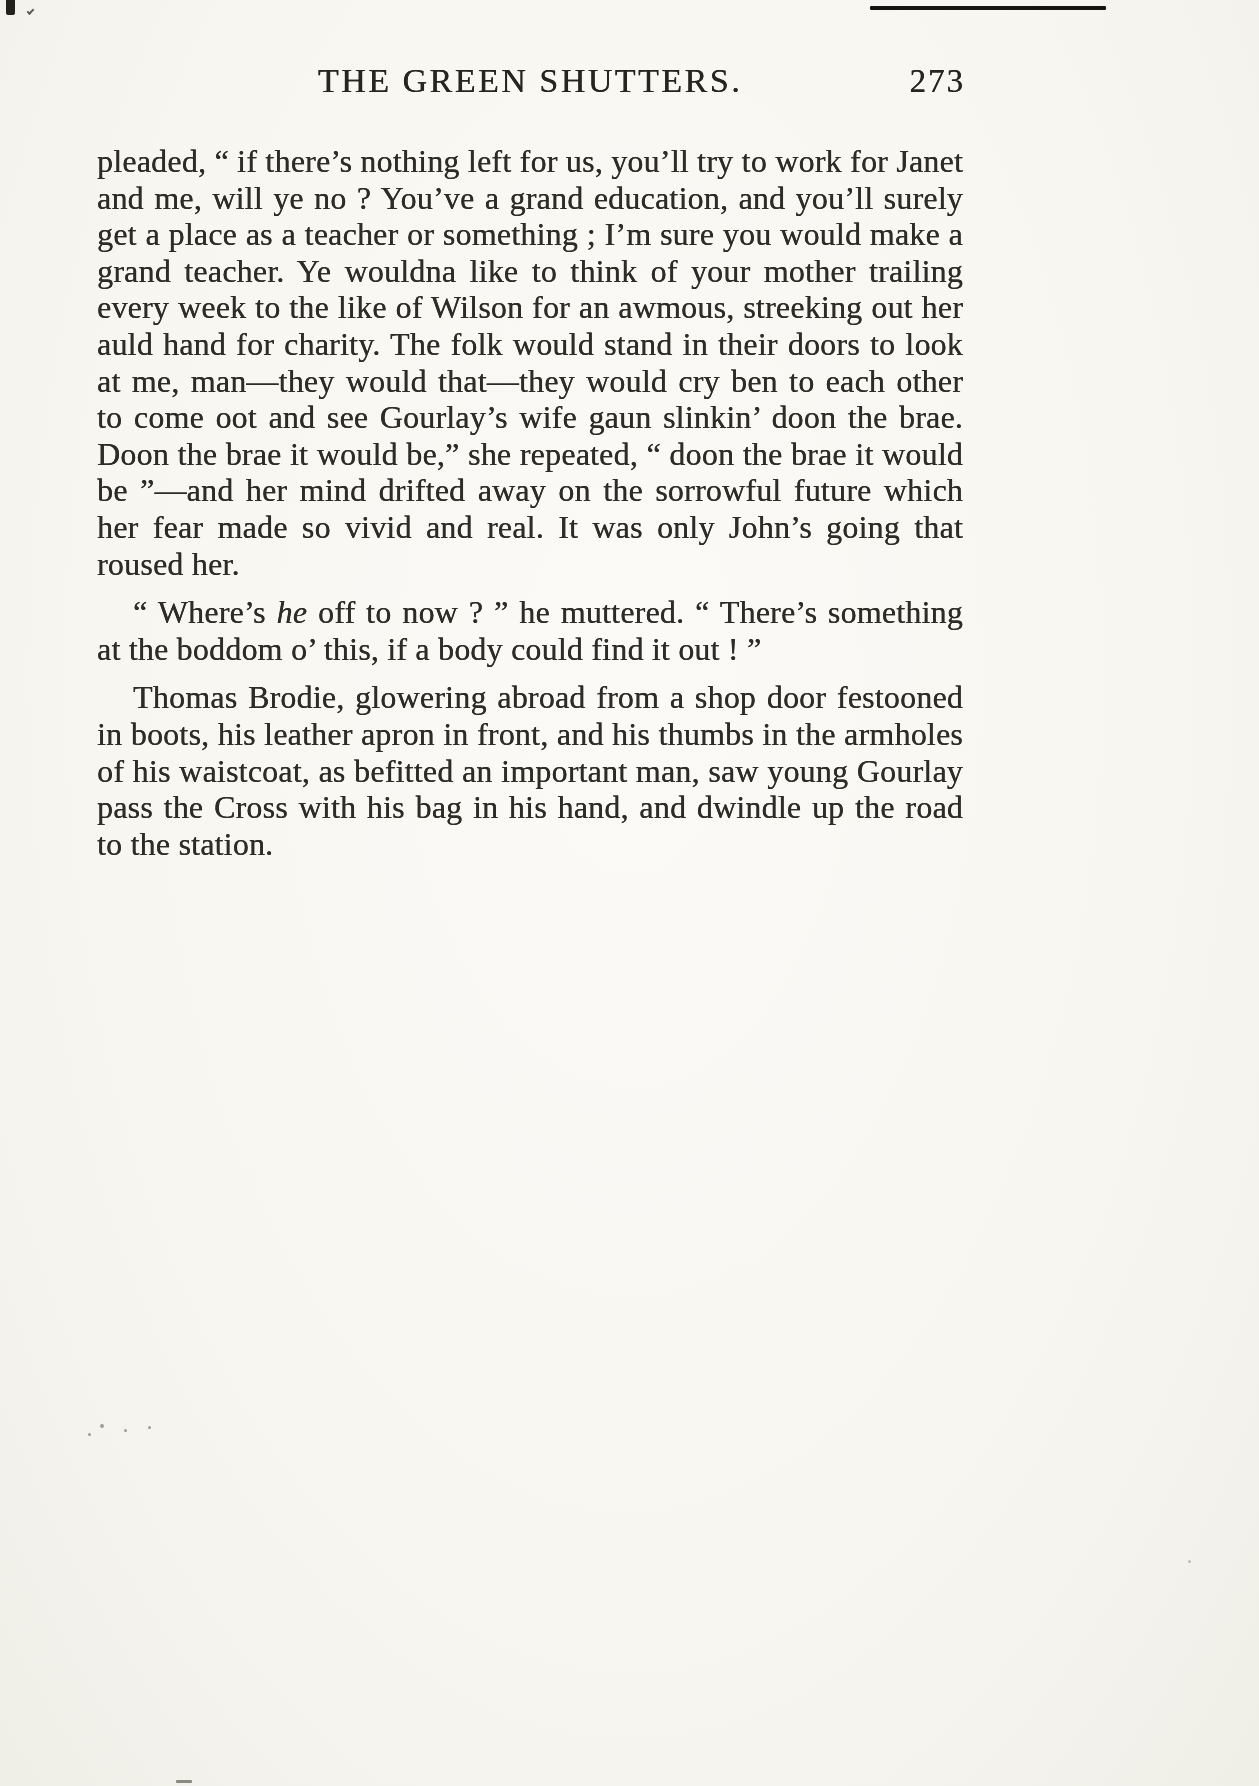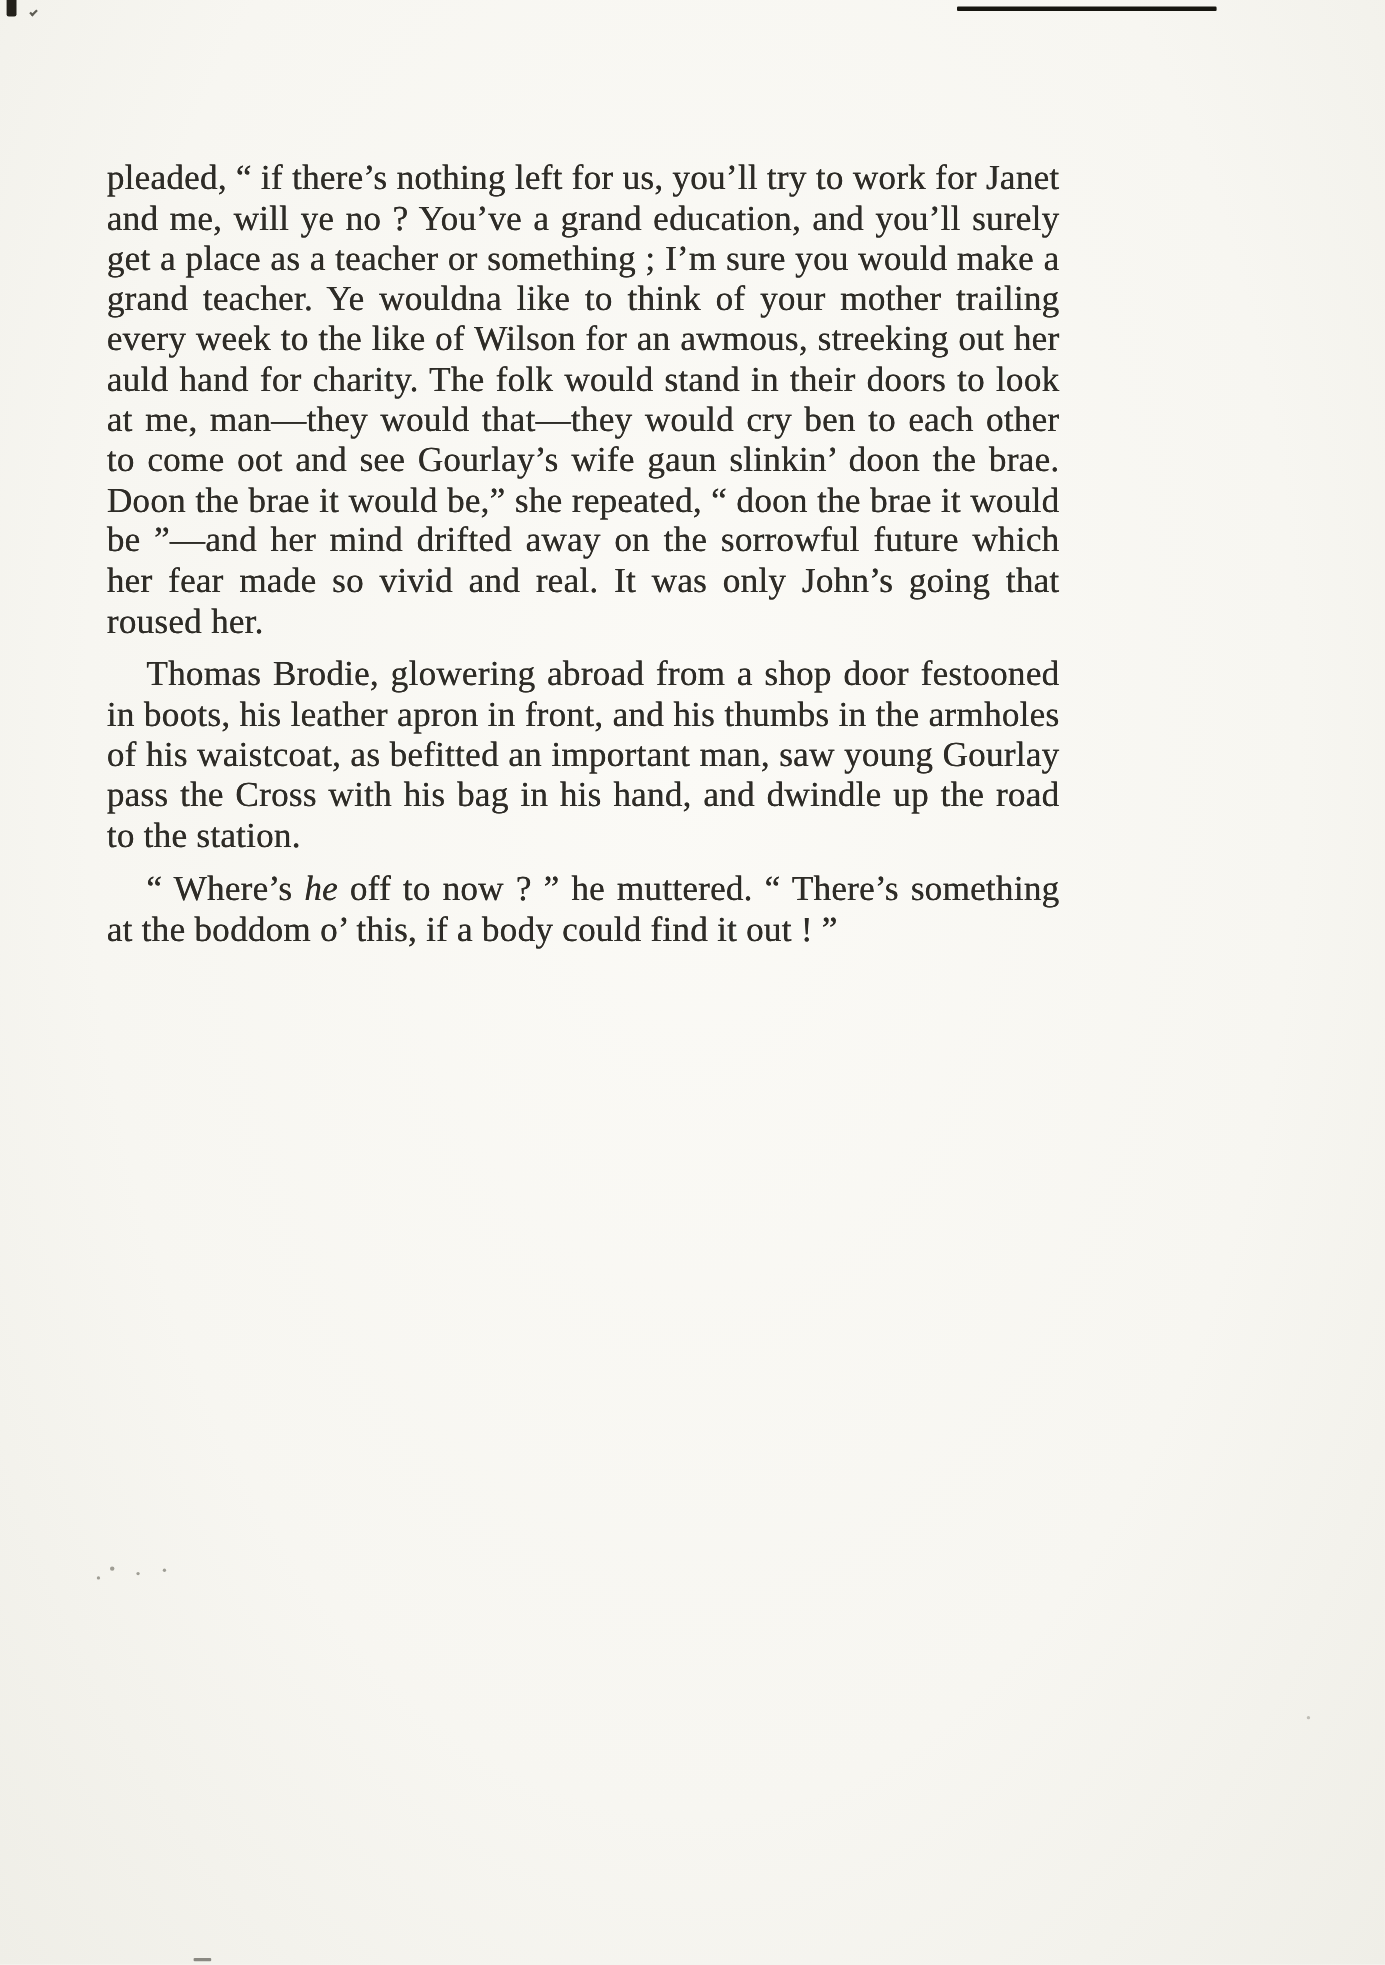--- a/index.html
+++ b/index.html
@@ -124,20 +124,24 @@
   <div class="scan-line"></div>
   <div class="corner-mark"></div>
   <div class="tick-mark"></div>
   <div class="speck s1"></div>
   <div class="speck s2"></div>
   <div class="speck s3"></div>
   <div class="speck s4"></div>
   <div class="speck s5"></div>
   <div class="bottom-dash"></div>
 
+  <header class="running-head">
+    <span class="running-title">THE GREEN SHUTTERS.</span>
+    <span class="page-number">273</span>
+  </header>
 
   <main class="text-block">
     <p class="para no-indent">pleaded, “ if there’s nothing left for us, you’ll try to work for Janet and me, will ye no ?  You’ve a grand education, and you’ll surely get a place as a teacher or something ;  I’m sure you would make a grand teacher.  Ye wouldna like to think of your mother trailing every week to the like of Wilson for an awmous, streeking out her auld hand for charity.  The folk would stand in their doors to look at me, man—they would that—they would cry ben to each other to come oot and see Gourlay’s wife gaun slinkin’ doon the brae.  Doon the brae it would be,” she repeated, “ doon the brae it would be ”—and her mind drifted away on the sorrowful future which her fear made so vivid and real.  It was only John’s going that roused her.</p>
+    <p class="para"><span>“ Where’s </span><em>he</em><span> off to now ? ”  he muttered.  “ There’s something at the boddom o’ this, if a body could find it out ! ”</span></p>
     <p class="para">Thomas Brodie, glowering abroad from a shop door festooned in boots, his leather apron in front, and his thumbs in the armholes of his waistcoat, as befitted an important man, saw young Gourlay pass the Cross with his bag in his hand, and dwindle up the road to the station.</p>
-    <p class="para"><span>“ Where’s </span><em>he</em><span> off to now ? ”  he muttered.  “ There’s something at the boddom o’ this, if a body could find it out ! ”</span></p>
   </main>
 
 </div>
 
 </body></html>

